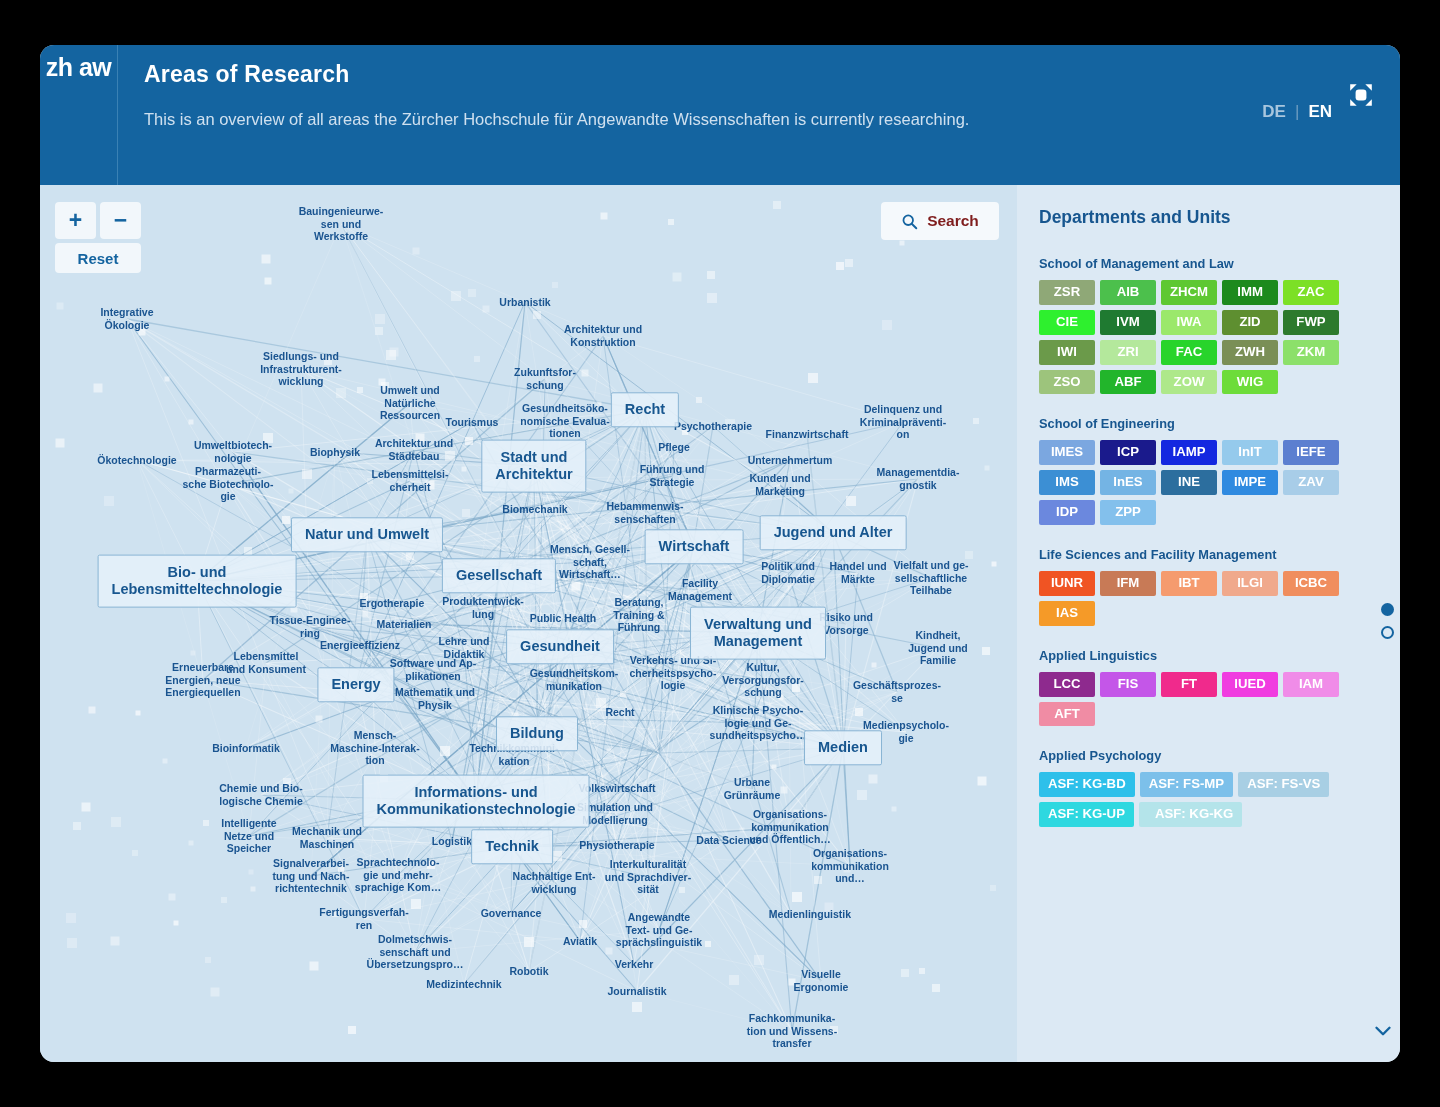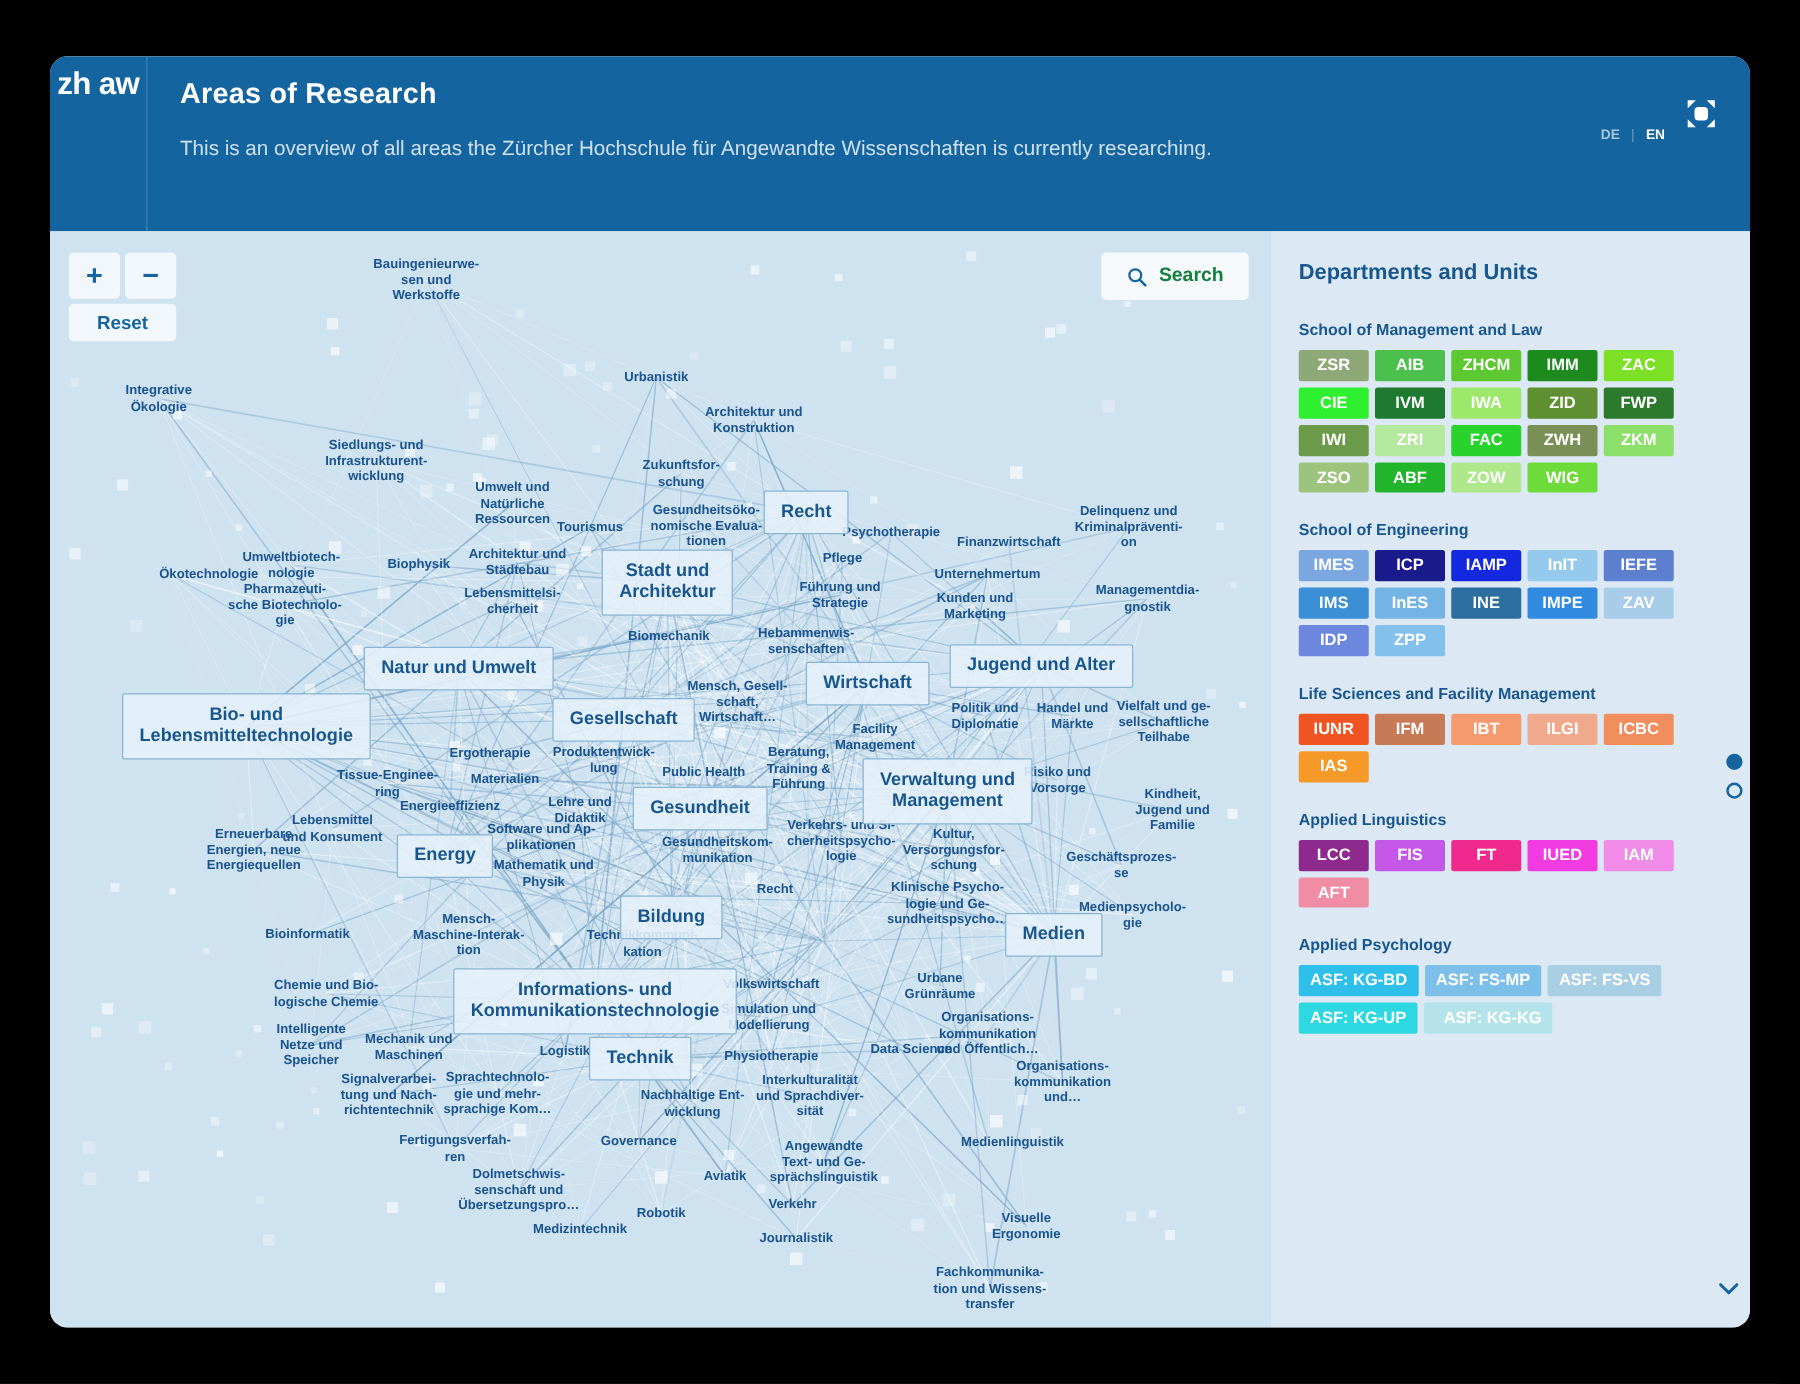--- a/index.html
+++ b/index.html
@@ -54,21 +54,21 @@
     margin-top: 20px;
     color: #cfe0ef;
     font-size: 16.5px;
     line-height: 1.45;
   }
   .header-right {
     position: absolute;
     right: 26px; top: 22px;
     display: flex; align-items: center; gap: 16px;
   }
-  .lang { display: flex; align-items: center; gap: 9px; font-size: 11px; font-weight: bold; margin-top: 35px; }
+  .lang { display: flex; align-items: center; gap: 9px; font-size: 17px; font-weight: bold; margin-top: 35px; }
   .lang .de { color: #a8c6de; cursor: pointer; }
   .lang .sep { color: #6d9cc1; font-weight: normal; }
   .lang .en { color: #ffffff; cursor: pointer; }
   .fs-icon { width: 26px; height: 26px; display:block; cursor: pointer; }
 
   
   .body-row { flex: 1; display: flex; min-height: 0; }
 
   
   .graph {
@@ -100,21 +100,21 @@
     display: flex; align-items: center; justify-content: center;
     color: #1464a0; font-size: 15px; font-weight: bold;
     cursor: pointer; z-index: 6; padding: 0 10px;
   }
   .search-btn {
     position: absolute; right: 18px; top: 17px;
     width: 118px; height: 38px;
     background: rgba(255,255,255,0.78);
     border-radius: 4px;
     display: flex; align-items: center; justify-content: center; gap: 9px;
-    color: #15803d; font-size: 15.5px; font-weight: bold;
+    color: #7f1d1d; font-size: 15.5px; font-weight: bold;
     cursor: pointer; z-index: 6;
   }
 
   
   .node {
     position: absolute;
     transform: translate(-50%, -50%);
     text-align: center;
     color: #1a5490;
     font-size: 10.5px;
@@ -820,21 +820,21 @@
 Strategie</div>
         <div class="node minor" style="left: 370px; top: 296px;">Lebensmittelsi-
 cherheit</div>
         <div class="node minor" style="left: 740px; top: 300px;">Kunden und
 Marketing</div>
         <div class="node minor" style="left: 878px; top: 294px;">Managementdia-
 gnostik</div>
         <div class="node minor" style="left: 188px; top: 299px;">Pharmazeuti-
 sche Biotechnolo-
 gie</div>
-        <div class="node minor" style="left: 97px; top: 275px; margin-left: 30px;">Ökotechnologie</div>
+        <div class="node minor" style="left: 97px; top: 275px;">Ökotechnologie</div>
         <div class="node minor" style="left: 605px; top: 328px;">Hebammenwis-
 senschaften</div>
         <div class="node minor" style="left: 495px; top: 324px;">Biomechanik</div>
         <div class="node minor" style="left: 550px; top: 377px;">Mensch, Gesell-
 schaft,
 Wirtschaft…</div>
         <div class="node minor" style="left: 748px; top: 388px;">Politik und
 Diplomatie</div>
         <div class="node minor" style="left: 818px; top: 388px;">Handel und
 Märkte</div>

